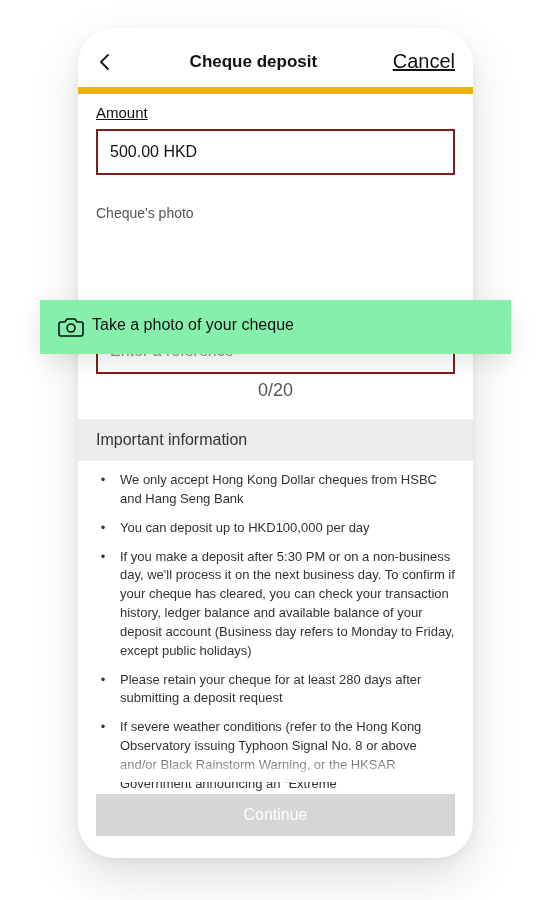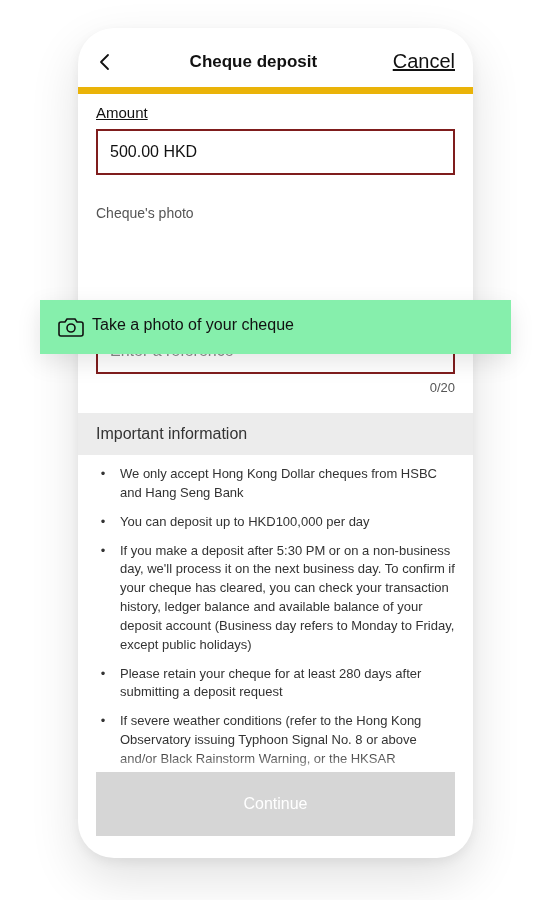--- a/index.html
+++ b/index.html
@@ -75,22 +75,22 @@
     }
     .camera-icon {
       width: 26px; height: 22px;
       flex-shrink: 0;
     }
     .photo-text {
       font-size: 16px;
       color: #111;
     }
     .char-count {
-      text-align: right;
-      font-size: 13px;
+      text-align: center;
+      font-size: 18px;
       color: #555;
       margin-top: 6px;
       padding-right: 0;
     }
     .info-section {
       margin-top: 18px;
     }
     .info-header {
       background: #ececec;
       padding: 12px 18px;
@@ -118,21 +118,21 @@
       left: 0; right: 0;
       bottom: 76px;
       height: 30px;
       background: linear-gradient(to bottom, rgba(255,255,255,0), #fff);
       pointer-events: none;
     }
     .continue-bar {
       position: absolute;
       left: 18px; right: 18px;
       bottom: 22px;
-      height: 64px;
+      height: 42px;
       background: #d6d6d6;
       display: flex;
       align-items: center;
       justify-content: center;
     }
     .continue-text {
       color: #fff;
       font-size: 16px;
     }
     .sub-label {

